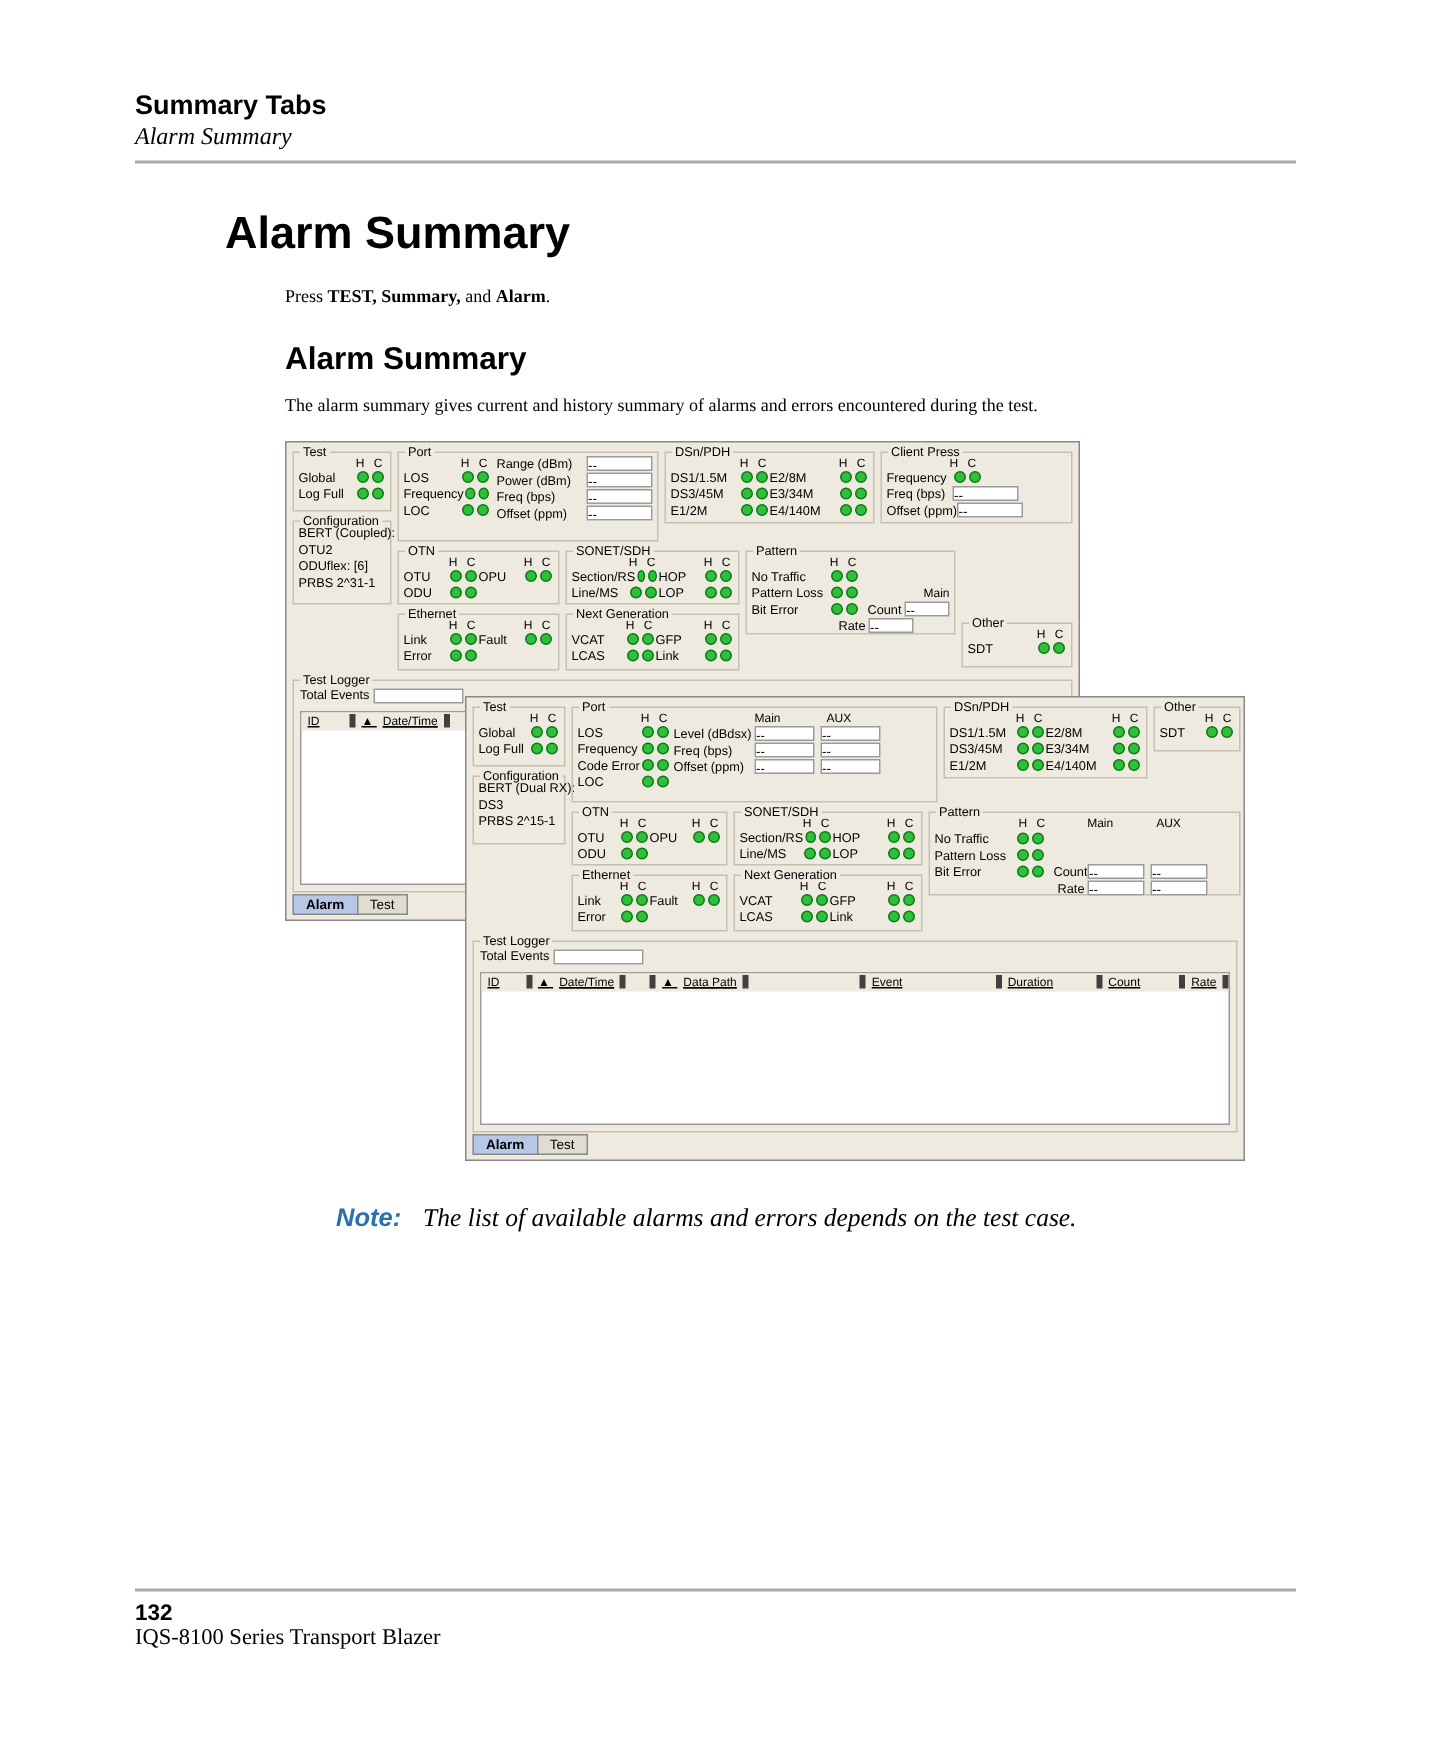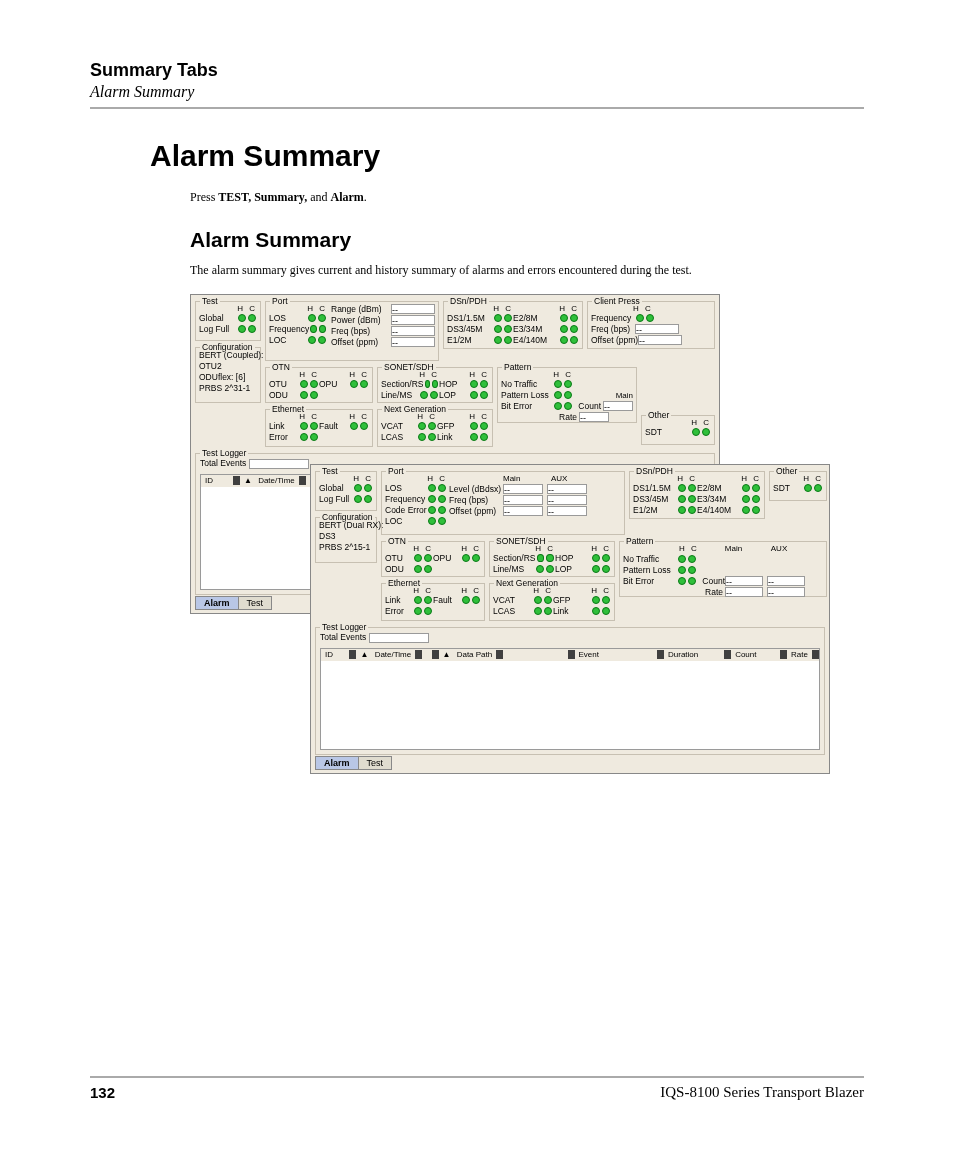--- a/index.html
+++ b/index.html
@@ -127,21 +127,21 @@
     background:#fff;
     border:1px solid #9a9a9a;
   }
   .logger-head {
     display:flex;
     height:12px;
     background:#efeadf;
     font-size:8px;
     align-items:center;
   }
-  .logger-head span { padding:0 4px; border-right:7px solid #404040; }
+  .logger-head span { padding:0 4px; border-right:4px solid #404040;text-decoration:underline; }
 
   .tabbar {
     position:absolute;
     bottom:3px; left:4px;
     display:flex;
     font-size:9px;
   }
   .tab {
     border:1px solid #888;
     padding:1px 8px;
@@ -174,20 +174,21 @@
   }
   .footer-rule {
     border:none;
     border-top:2px solid #aaa;
     margin:0 0 6px 0;
   }
   .footer-line {
     display:flex;
     justify-content:space-between;
     font-size:15px;
+    flex-direction:column;
   }
   .footer-page { font-family: Arial, Helvetica, sans-serif; font-weight:bold; }
 </style>
 </head>
 <body>
 
 <div class="page">
 
   <div class="header-block">
     <div class="header-title">Summary Tabs</div>
@@ -822,20 +823,24 @@
         </div>
 
         <div class="tabbar">
           <div class="tab sel">Alarm</div>
           <div class="tab">Test</div>
         </div>
       </div>
 
     </div>
 
+    <div class="note-row">
+      <div class="note-label">Note:</div>
+      <div class="note-text">The list of available alarms and errors depends on the test case.</div>
+    </div>
   </div>
 
   <div class="footer">
     <hr class="footer-rule">
     <div class="footer-line">
       <span class="footer-page">132</span>
       <span>IQS-8100 Series Transport Blazer</span>
     </div>
   </div>
 

